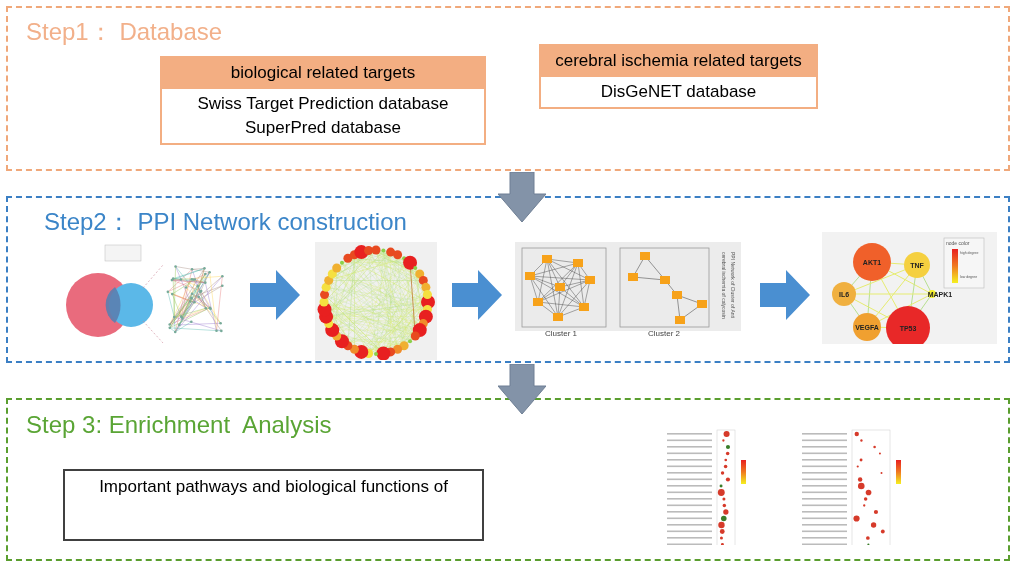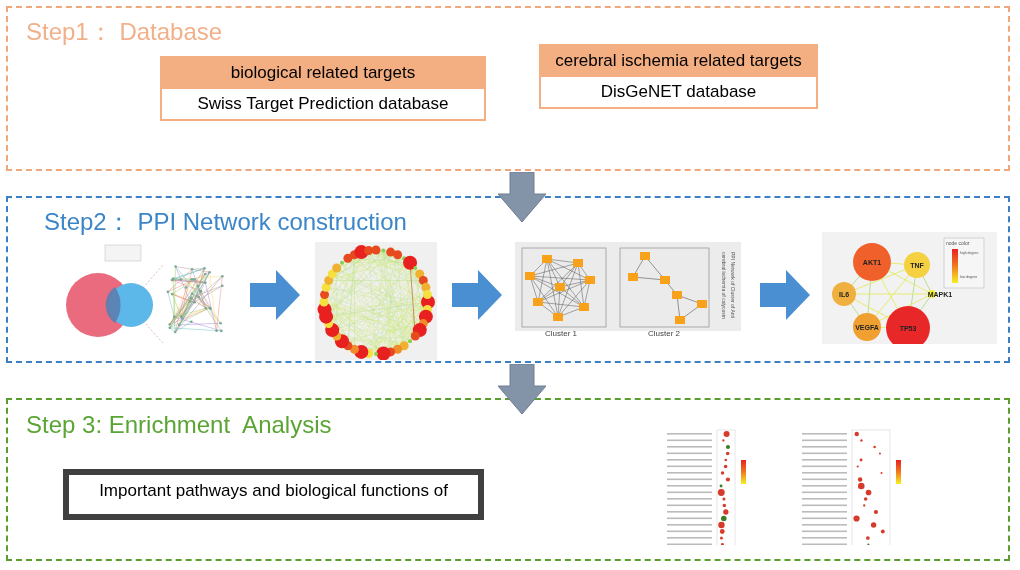--- a/index.html
+++ b/index.html
@@ -16,42 +16,43 @@
   .t3 { left: 26px; top: 411px; color: #5aa535; }
 
   .src-card { position: absolute; box-sizing: border-box; }
   .src-head { background: #f3ae82; color: #000; text-align: center; font-size: 17px;
               height: 33px; line-height: 33px; }
   .src-body { border: 2px solid #f3ae82; border-top: none; background: #fff; color: #000;
               text-align: center; font-size: 17px; line-height: 24px; padding: 3px 0; }
   .card1 { left: 160px; top: 56px; width: 326px; }
   .card2 { left: 539px; top: 44px; width: 279px; }
 
-  .result-box { position: absolute; left: 63px; top: 469px; width: 421px; height: 51px;
-                border: 6px solid #404040; box-sizing: border-box; text-align: center;
+  .result-box { position: absolute; left: 63px; top: 469px; width: 421px; height: 72px;
+                border: 2px solid #404040; box-sizing: border-box; text-align: center;
                 font-size: 17px; line-height: 24px; padding-top: 4px; color: #000; }
 
   .panel { position: absolute; background: #f2f2f2; }
   .mini-label { font-size: 8px; fill: #555; }
 </style>
 </head>
 <body>
 
 <div class="step-box step1"></div>
 <div class="step-box step2"></div>
 <div class="step-box step3"></div>
 
 <div class="step-title t1">Step1： Database</div>
 <div class="step-title t2">Step2： PPI Network construction</div>
 <div class="step-title t3">Step 3: Enrichment  Analysis</div>
 
 <div class="src-card card1">
   <div class="src-head">biological related targets</div>
   <div class="src-body">
     <div>Swiss Target Prediction database</div>
+    <div>SuperPred database</div>
   </div>
 </div>
 <div class="src-card card2">
   <div class="src-head">cerebral ischemia related targets</div>
   <div class="src-body">
     <div>DisGeNET database</div>
   </div>
 </div>
 
 <svg class="abs" style="left:498px;top:172px" width="48" height="52">

